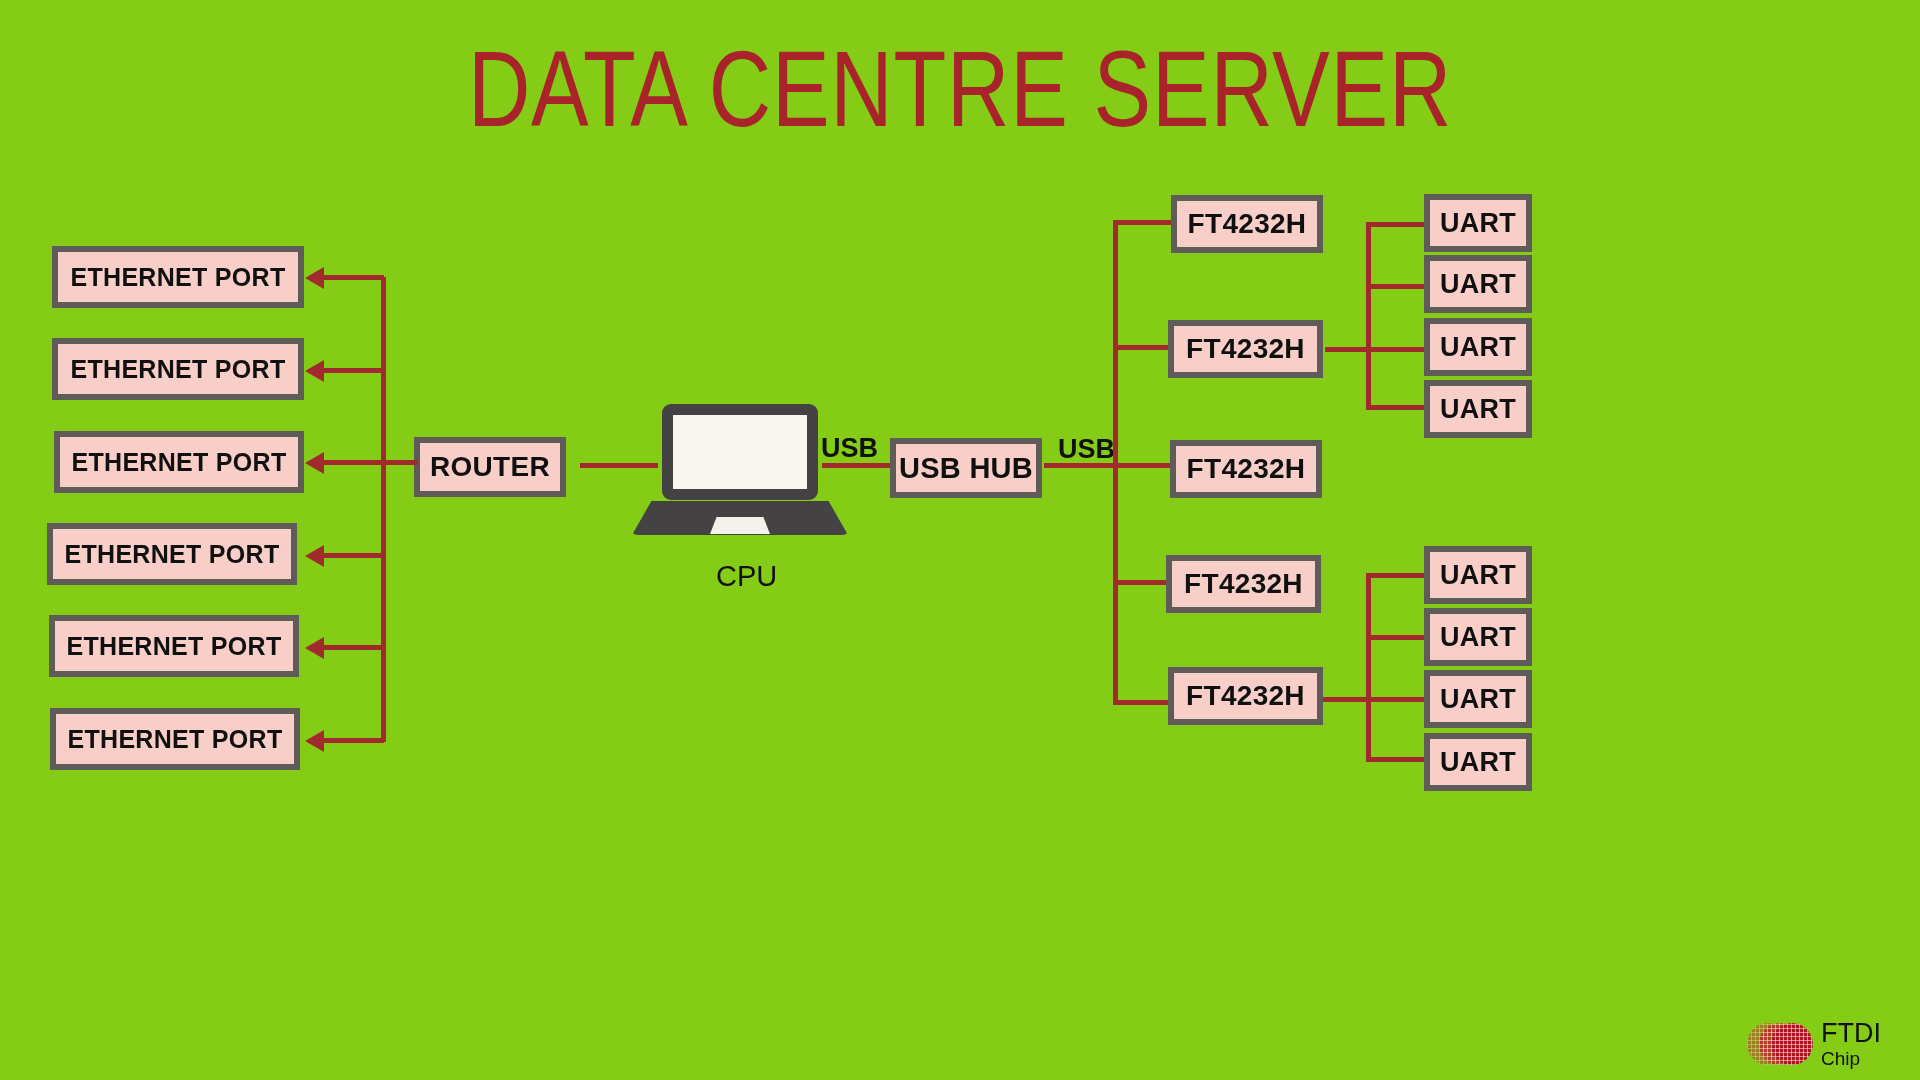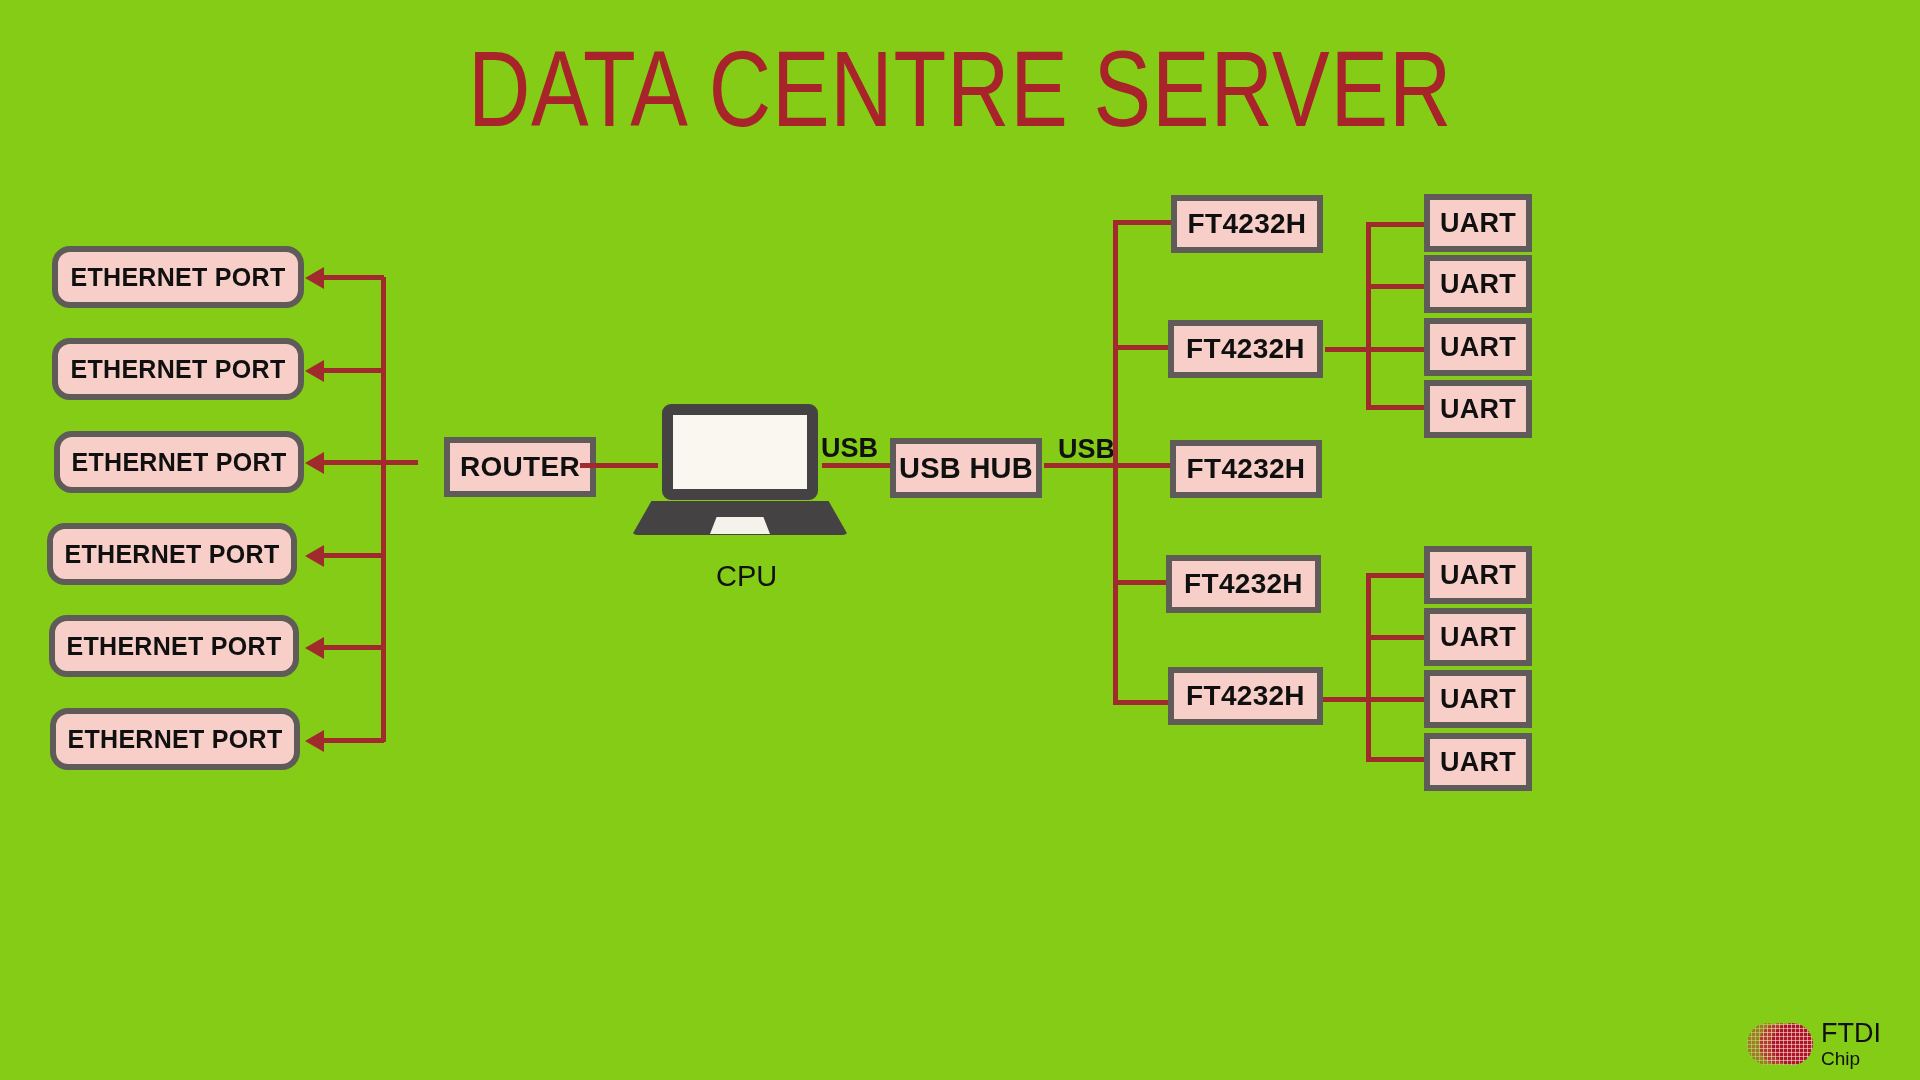--- a/index.html
+++ b/index.html
@@ -41,21 +41,21 @@
     background: #F7CFC8;
     border: 6px solid #5E5B59;
     display: flex;
     align-items: center;
     justify-content: center;
     color: #101010;
     font-weight: 700;
     letter-spacing: 0.3px;
     white-space: nowrap;
   }
-  .node.eth  { font-size: 25px; border-radius: 18px; }
+  .node.eth  { font-size: 25px; }
   .node.router { font-size: 28px; }
   .node.hub  { font-size: 29px; }
   .node.ft   { font-size: 28px; }
   .node.uart { font-size: 27px; border-width: 6px; font-size: 27px; }
 
   
   .wire {
     position: absolute;
     background: #A12A2C;
   }
@@ -174,21 +174,21 @@
 
   <div class="wire h" style="left:322px; top:553px; width:62px;"></div>
   <div class="arrowhead" style="left:305px; top:545px;"></div>
 
   <div class="wire h" style="left:322px; top:645px; width:62px;"></div>
   <div class="arrowhead" style="left:305px; top:637px;"></div>
 
   <div class="wire h" style="left:322px; top:738px; width:62px;"></div>
   <div class="arrowhead" style="left:305px; top:730px;"></div>
 
-  <div class="node router" style="left:414px; top:437px; width:152px; height:60px;margin-left:30px;">
+  <div class="node router" style="left:414px; top:437px; width:152px; height:60px;">
     <span>ROUTER</span>
   </div>
 
   <div class="wire h" style="left:378px; top:460px; width:40px;"></div>
 
   <div class="wire h" style="left:580px; top:463px; width:78px;"></div>
 
   <div id="laptop">
     <div id="laptop-screen"></div>
     <div id="laptop-base-shape"></div>

